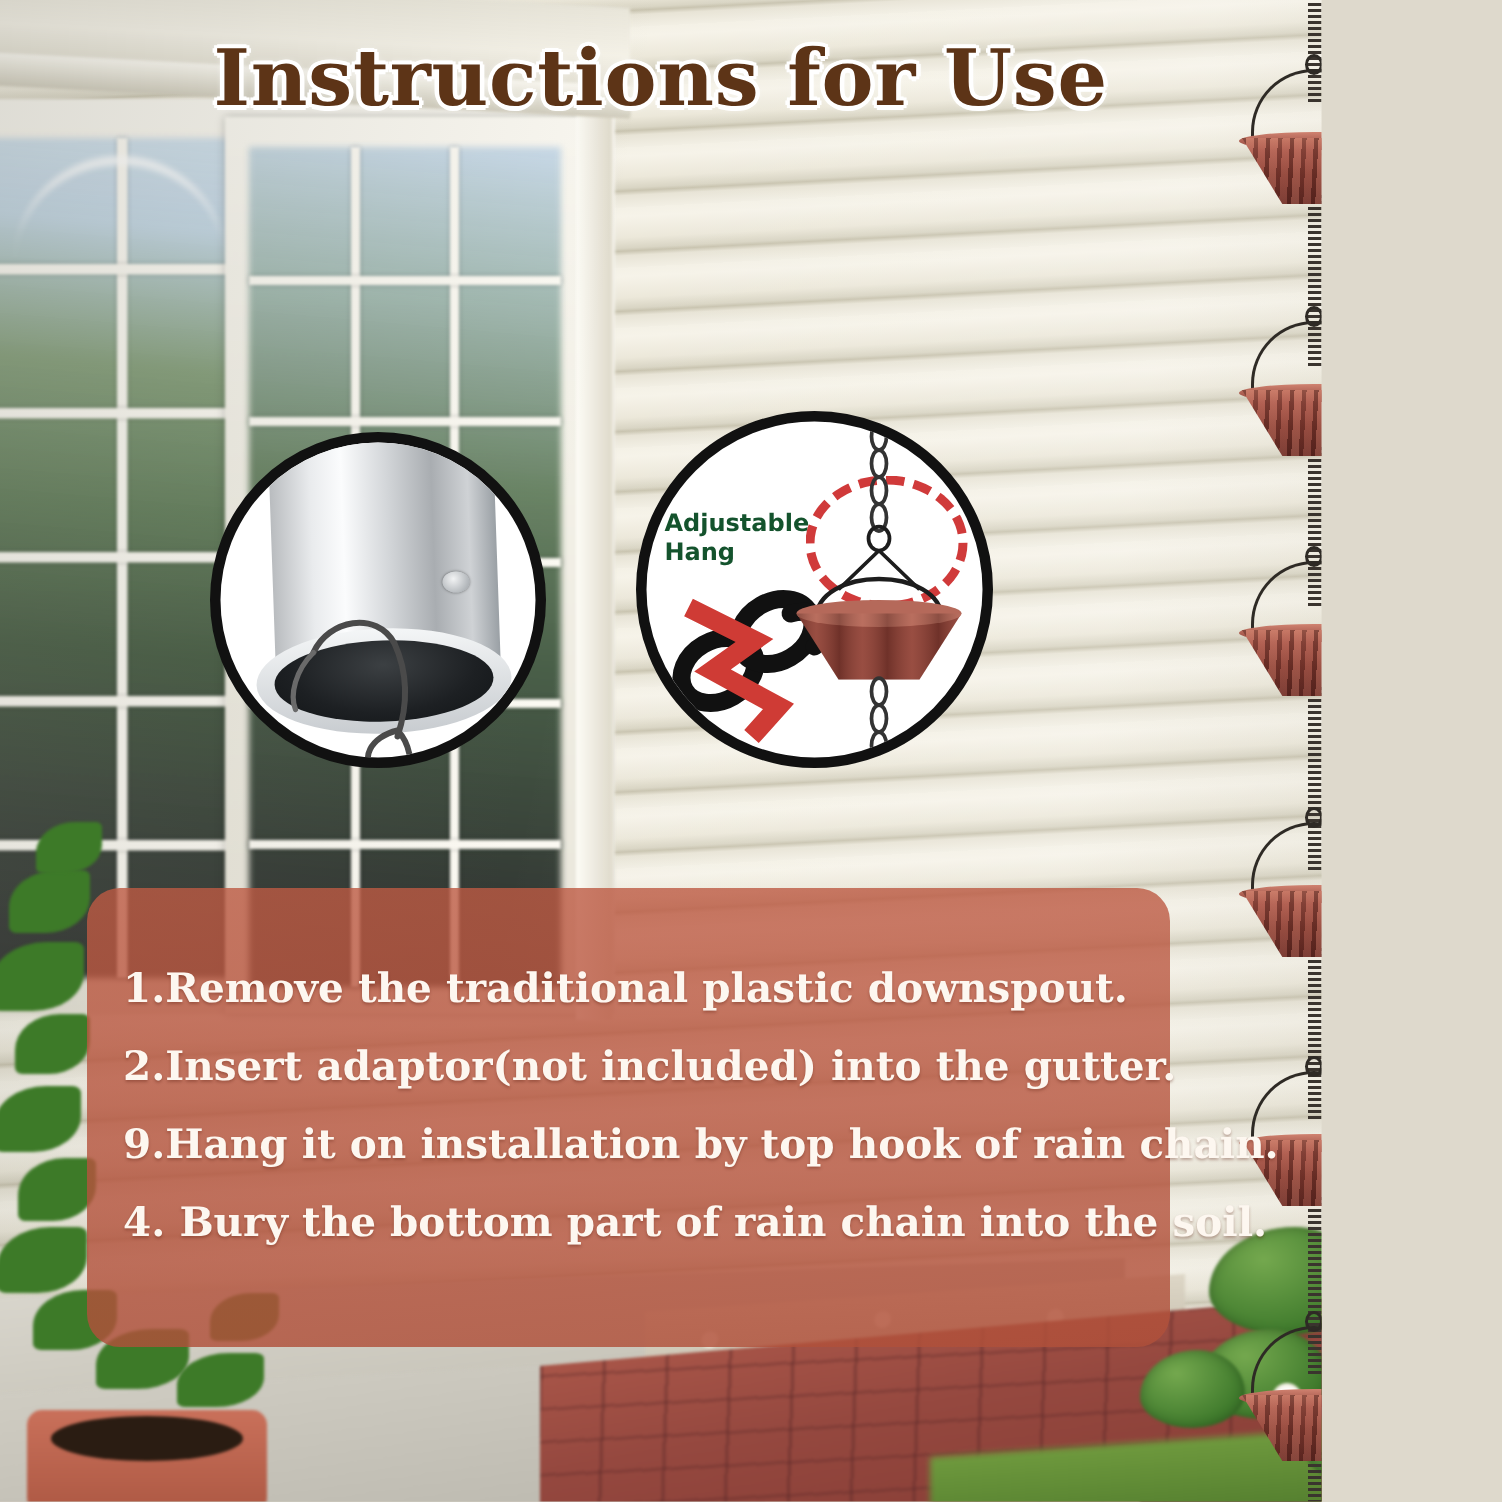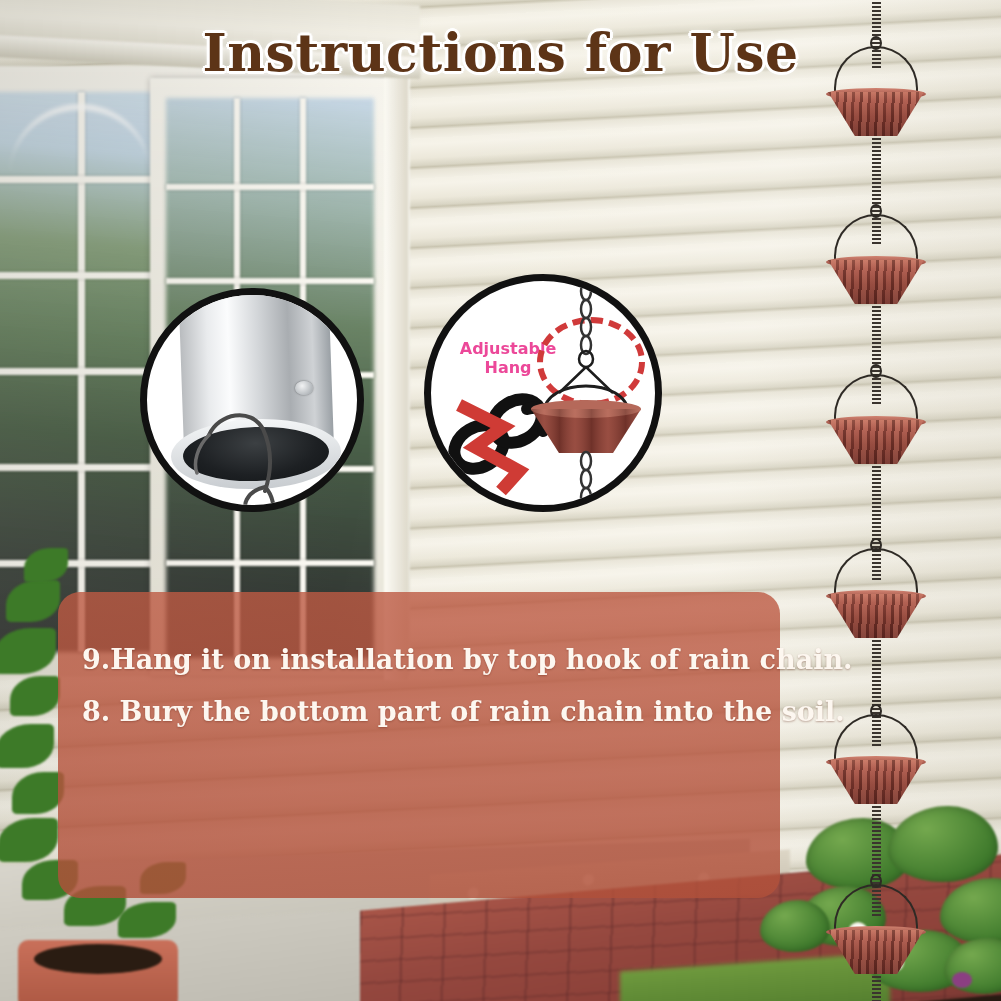--- a/index.html
+++ b/index.html
@@ -1,19 +1,19 @@
 <!DOCTYPE html>
 <html><head>
 <meta charset="utf-8">
 <style>
   * { margin:0; padding:0; box-sizing:border-box; }
   html,body { width:1001px; height:1001px; overflow:hidden; background:#ded9cc; }
   body { font-family:"Liberation Serif", serif; }
 
-  #stage { position:relative; width:1001px; height:1001px; overflow:hidden;text-decoration:underline; }
+  #stage { position:relative; width:881px; height:1001px; overflow:hidden;text-decoration:underline; }
 
   
   .bg { position:absolute; inset:0; }
 
   
   .siding {
     position:absolute; left:0; top:0; width:1001px; height:900px;
     background:
       repeating-linear-gradient(
         177deg,
@@ -183,23 +183,23 @@
     transform:rotate(-2deg);
   }
   .screw {
     position:absolute; left:148px; top:86px; width:18px; height:14px; border-radius:50%;
     background:radial-gradient(circle at 40% 35%, #f2f3f4, #9aa0a5);
     box-shadow:0 0 2px rgba(0,0,0,.5);
   }
 
   
   .ac-label {
-    position:absolute; left:12px; top:58px; width:130px; text-align:center;
+    position:absolute; left:12px; top:58px; width:130px; text-align:left;
     font-family:"DejaVu Sans", sans-serif; font-weight:700;
-    font-size:16px; line-height:19px; color:#ec4899;
+    font-size:16px; line-height:19px; color:#14532d;
   }
   .dashed-ring {
     position:absolute; left:106px; top:36px; width:108px; height:90px;
     border:6px dashed #d03a3a; border-radius:50%;
   }
 
   
   #instructions-panel {
     position:absolute; left:58px; top:592px; width:722px; height:306px;
     background:linear-gradient(180deg, rgba(189,90,67,.80), rgba(176,80,58,.82));
@@ -396,22 +396,24 @@
       <g stroke="#333" stroke-width="2.5" fill="none">
         <ellipse cx="155" cy="180" rx="5" ry="9"></ellipse>
         <ellipse cx="155" cy="198" rx="5" ry="9"></ellipse>
         <ellipse cx="155" cy="216" rx="5" ry="9"></ellipse>
         <ellipse cx="155" cy="232" rx="5" ry="9"></ellipse>
       </g>
     </svg>
   </div>
 
   <div id="instructions-panel">
+    <div class="instr-line">1.Remove the traditional plastic downspout.</div>
+    <div class="instr-line">2.Insert adaptor(not included) into the gutter.</div>
     <div class="instr-line">9.Hang it on installation by top hook of rain chain.</div>
-    <div class="instr-line">8. Bury the bottom part of rain chain into the soil.</div>
+    <div class="instr-line">4. Bury the bottom part of rain chain into the soil.</div>
   </div>
 
   <div id="rain-chain">
     <div class="chain-link-col" style="top:0px;height:70px;"></div>
     <div class="chain-link-col" style="top:128px;height:118px;"></div>
     <div class="chain-link-col" style="top:296px;height:110px;"></div>
     <div class="chain-link-col" style="top:456px;height:124px;"></div>
     <div class="chain-link-col" style="top:630px;height:116px;"></div>
     <div class="chain-link-col" style="top:796px;height:120px;"></div>
     <div class="chain-link-col" style="top:966px;height:35px;"></div>

